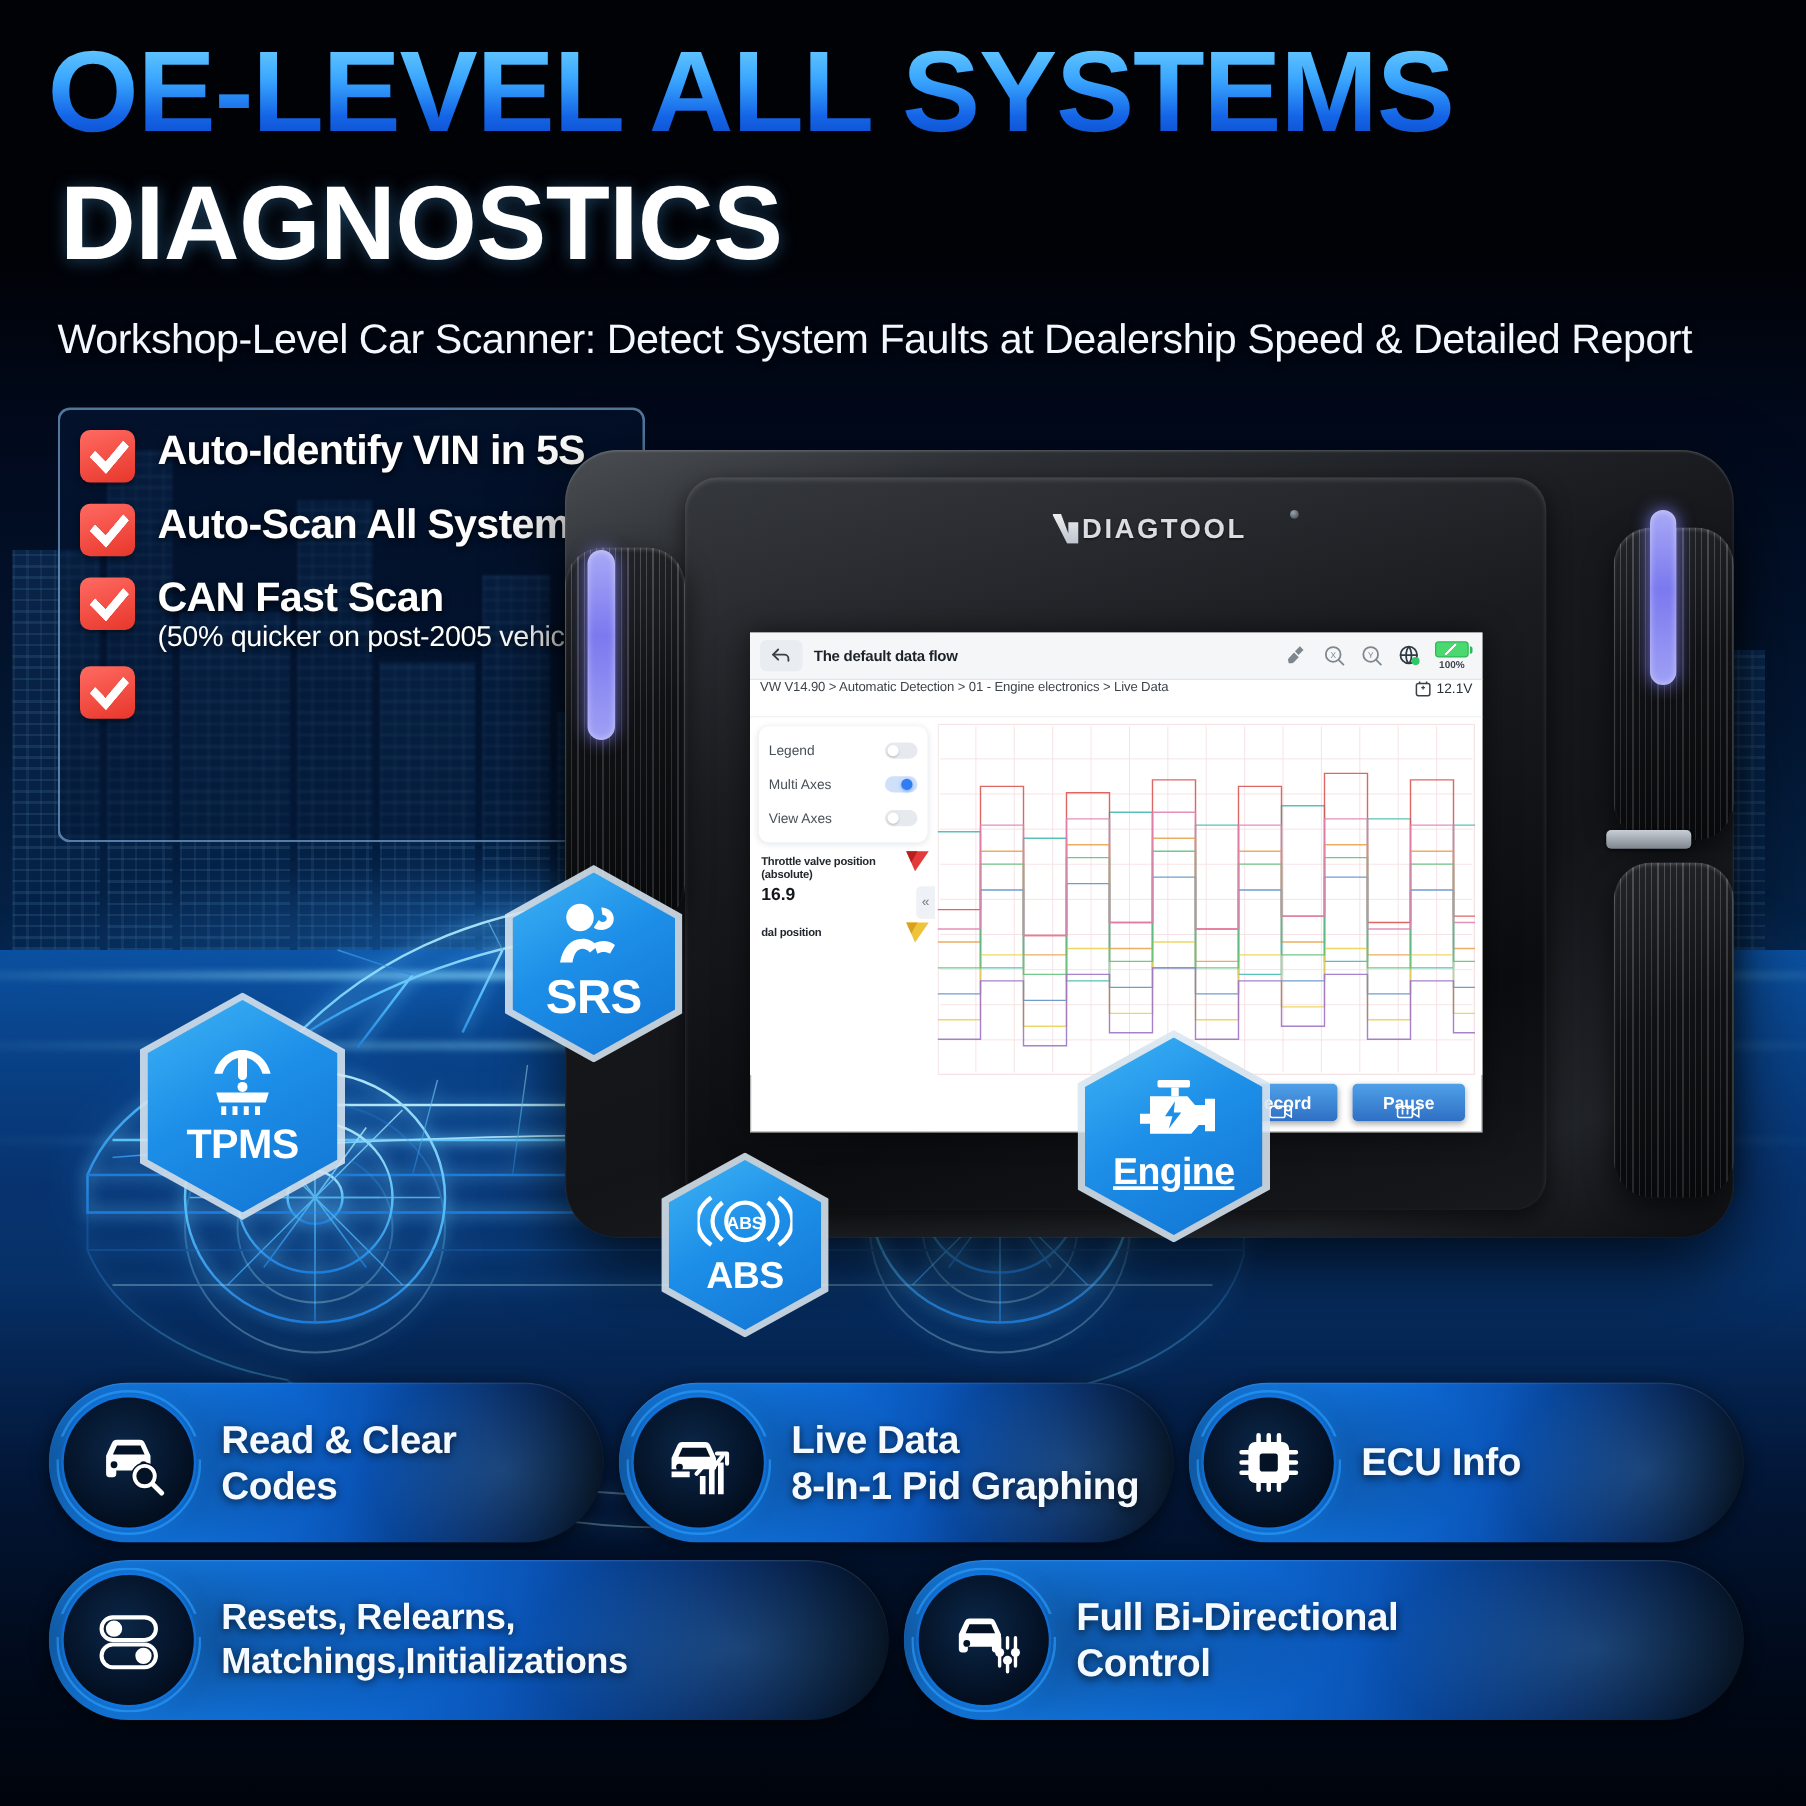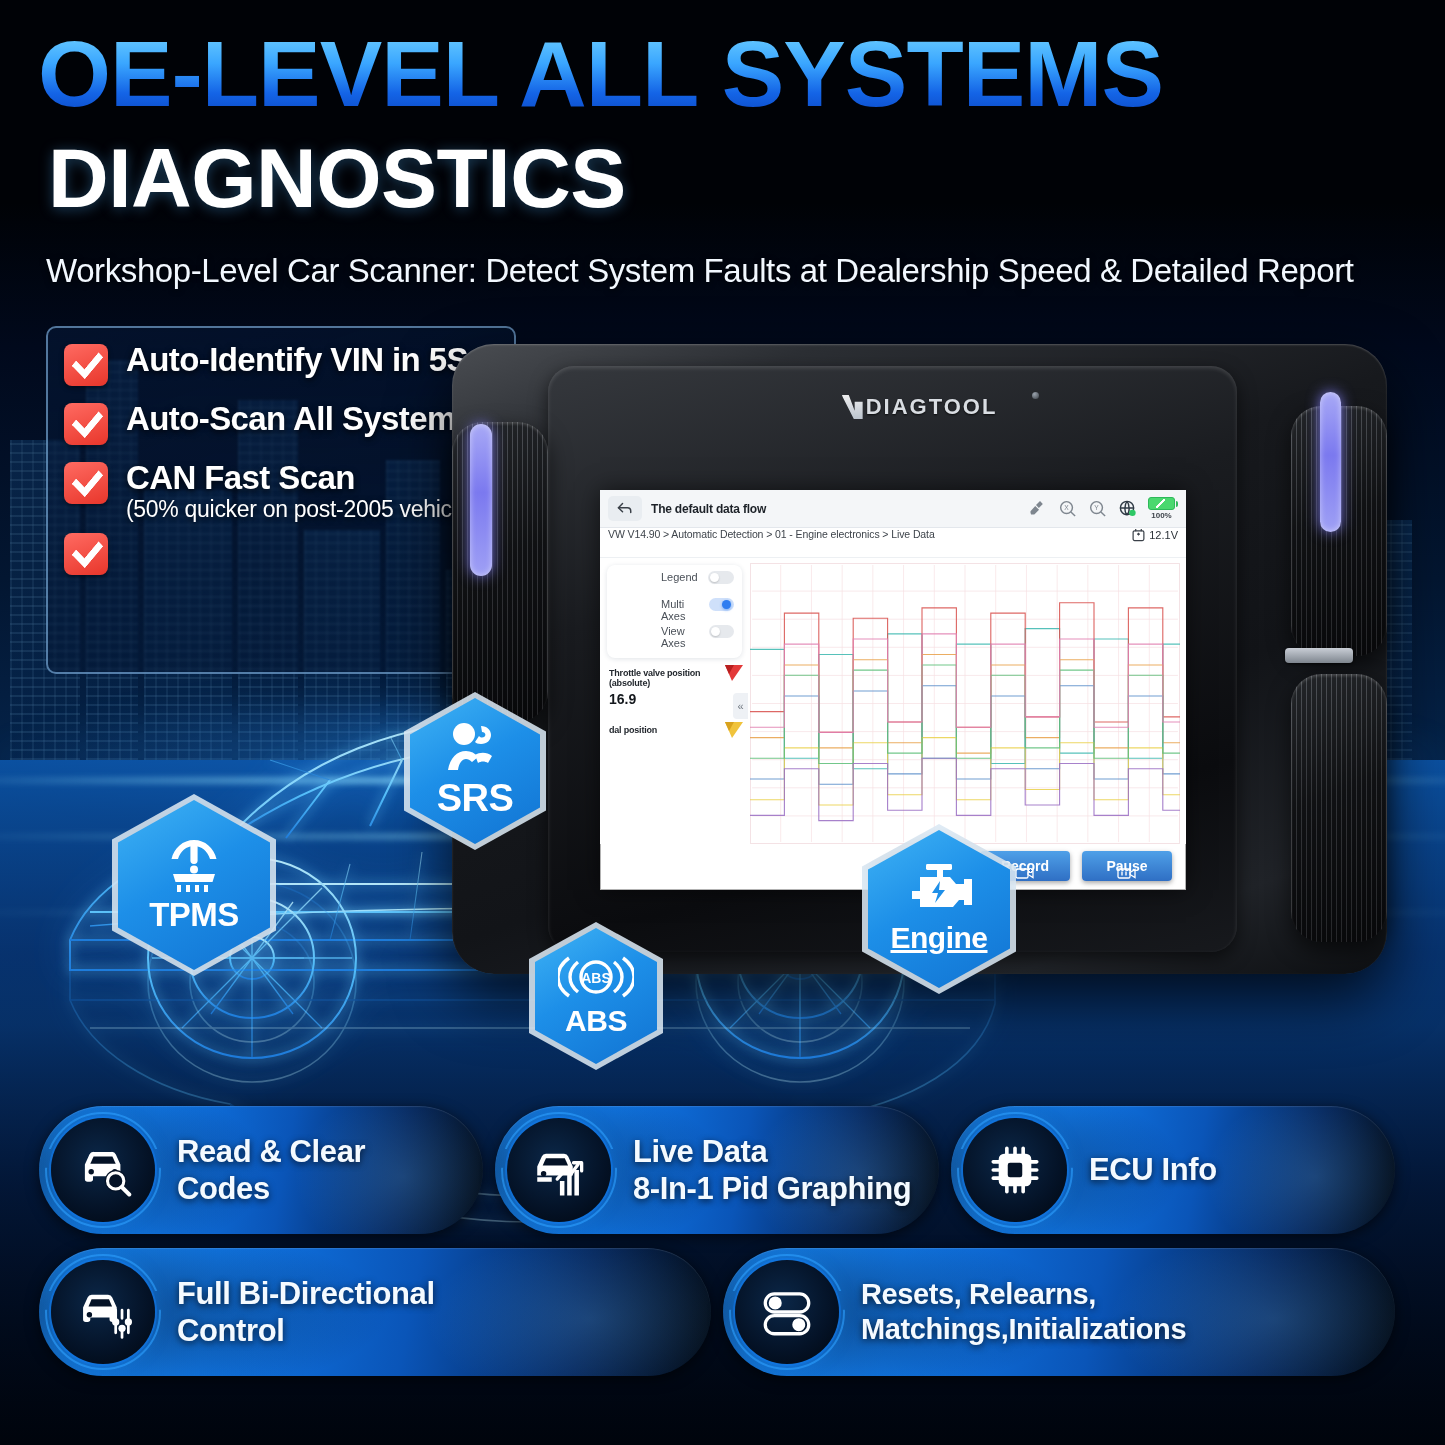--- a/index.html
+++ b/index.html
@@ -117,21 +117,21 @@
   .hex-ring{
     position:absolute;
     background:rgba(225,238,250,.85);
     clip-path:polygon(50% 0%, 100% 25%, 100% 75%, 50% 100%, 0% 75%, 0% 25%);
     filter:drop-shadow(0 6px 16px rgba(0,0,0,.5));
   }
   .hex-label { font-weight:bold; letter-spacing:-0.5px; }
   .hex svg { display:block; }
 
   
-  .device { position:absolute; left:452px; top:344px; width:935px; height:630px; }
+  .device { position:absolute; left:452px; top:360px; width:935px; height:630px; }
   .dev-body{
     position:absolute; inset:0;
     border-radius:42px;
     background:
       linear-gradient(160deg,#4a4d52 0%,#2c2f34 14%,#17191d 38%,#121418 62%,#202328 86%,#0d0f12 100%);
     box-shadow:0 24px 60px rgba(0,0,0,.75), inset 0 1px 2px rgba(255,255,255,.22);
   }
   .dev-inner{
     position:absolute; left:96px; top:22px; right:150px; bottom:22px;
     border-radius:26px;
@@ -213,21 +213,21 @@
   .sc-crumb{ font-size:10.5px; color:#3e444b; letter-spacing:-0.1px; }
   .sc-volt{ margin-left:auto; display:flex; align-items:center; gap:4px; font-size:11px; color:#2c3238; }
   .volt-ic{ width:13px;height:14px; color:#3a4048; }
 
   .sc-main{ display:flex; height:286px; background:#ffffff; }
   .sc-left{ width:148px; padding:7px 6px 0 7px; }
   .tog-card{
     background:#fff; border-radius:8px; padding:6px 8px;
     box-shadow:0 1px 5px rgba(25,45,75,.13);
   }
-  .tog-row{ display:flex; justify-content:space-between; height:27px;margin-left:46px; }
+  .tog-row{ display:flex; align-items:center; justify-content:space-between; height:27px; }
   .tog-lbl{ font-size:11px; color:#4a5058; }
   .tog{
     width:26px;height:13px;border-radius:7px;background:#e6e9ed;position:relative;
   }
   .tog::after{content:"";position:absolute;left:2px;top:2px;width:9px;height:9px;border-radius:50%;
     background:#fff; box-shadow:0 1px 2px rgba(0,0,0,.18);}
   .tog.on{ background:#cfe0fa; }
   .tog.on::after{ left:13px; background:#2f7df0; box-shadow:0 1px 3px rgba(47,125,240,.6); }
 
   .pid-item{ margin-top:10px; padding:0 2px; position:relative; }
@@ -705,45 +705,45 @@
         <div>ECU Info</div>
       </div>
     </div>
   </div>
 
   <div class="card-row">
 
 
     <div class="card">
       <div class="card-badge">
+        <svg viewBox="0 0 64 64" fill="none" stroke="currentColor" stroke-width="3.6">
+          <rect x="8" y="12" width="48" height="20" rx="10"></rect>
+          <circle cx="19" cy="22" r="5.4" fill="currentColor"></circle>
+          <rect x="8" y="36" width="48" height="20" rx="10"></rect>
+          <circle cx="45" cy="46" r="5.4" fill="currentColor"></circle>
+        </svg>
+      </div>
+      <div class="card-txt" style="font-size:29px;">
+        <div>Resets, Relearns,</div>
+        <div>Matchings,Initializations</div>
+      </div>
+    </div>
+
+    <div class="card">
+      <div class="card-badge">
         <svg viewBox="0 0 64 64" fill="currentColor">
           <path d="M10 27l5-11a5 5 0 0 1 4.6-3h18a5 5 0 0 1 4.6 3l5 11v13a3 3 0 0 1-3 3h-2a3 3 0 0 1-3-3v-2H18v2a3 3 0 0 1-3 3h-2a3 3 0 0 1-3-3z"></path>
           <circle cx="17" cy="35" r="3" fill="#041226"></circle>
           <path d="M16 26l3.4-8h19.2L42 26z" fill="#041226"></path>
           <path d="M46 30v9M53 30v9M60 30v9" stroke="currentColor" stroke-width="3" stroke-linecap="round"></path>
           <circle cx="46" cy="43" r="4"></circle>
             <circle cx="53" cy="50" r="4"></circle>
             <circle cx="60" cy="43" r="4"></circle>
           <path d="M46 47v8M53 54v6M60 47v8" stroke="currentColor" stroke-width="3" stroke-linecap="round"></path>
         </svg>
       </div>
       <div class="card-txt">
         <div>Full Bi-Directional</div>
         <div>Control</div>
       </div>
     </div>
-
-    <div class="card">
-      <div class="card-badge">
-        <svg viewBox="0 0 64 64" fill="none" stroke="currentColor" stroke-width="3.6">
-          <rect x="8" y="12" width="48" height="20" rx="10"></rect>
-          <circle cx="19" cy="22" r="5.4" fill="currentColor"></circle>
-          <rect x="8" y="36" width="48" height="20" rx="10"></rect>
-          <circle cx="45" cy="46" r="5.4" fill="currentColor"></circle>
-        </svg>
-      </div>
-      <div class="card-txt" style="font-size:29px;">
-        <div>Resets, Relearns,</div>
-        <div>Matchings,Initializations</div>
-      </div>
-    </div>
   </div>
 </div>
 
 </body></html>

